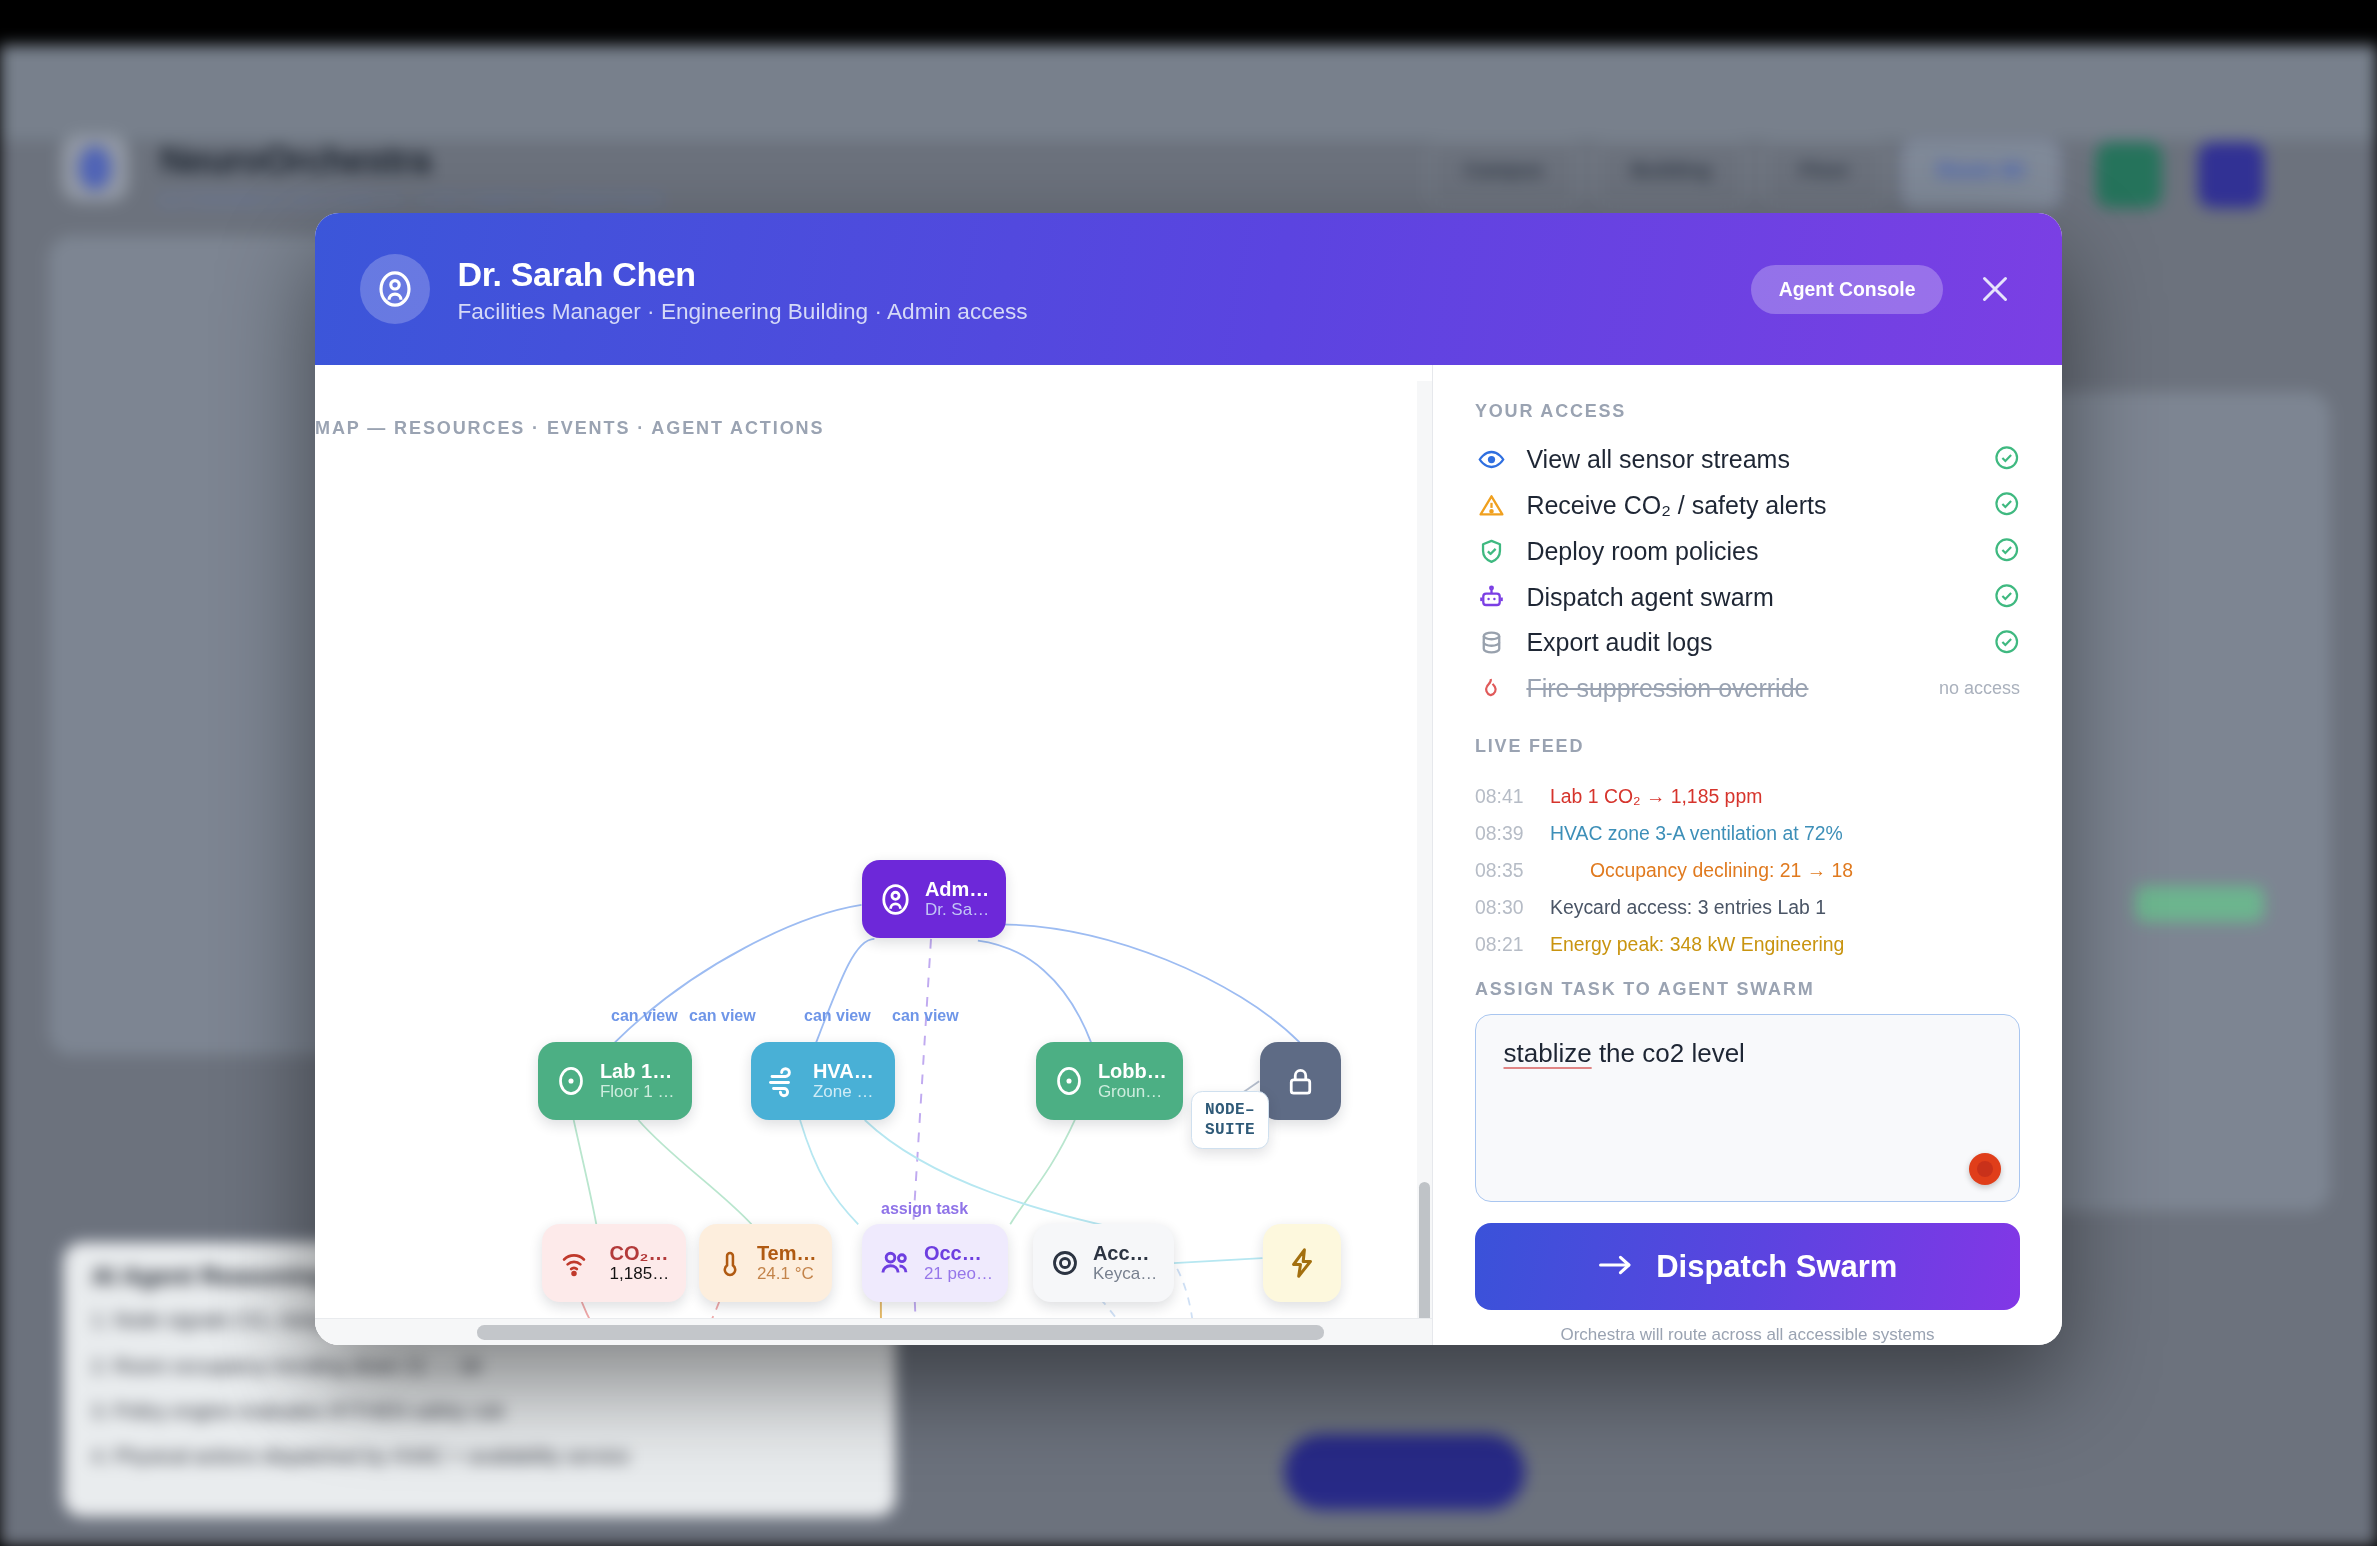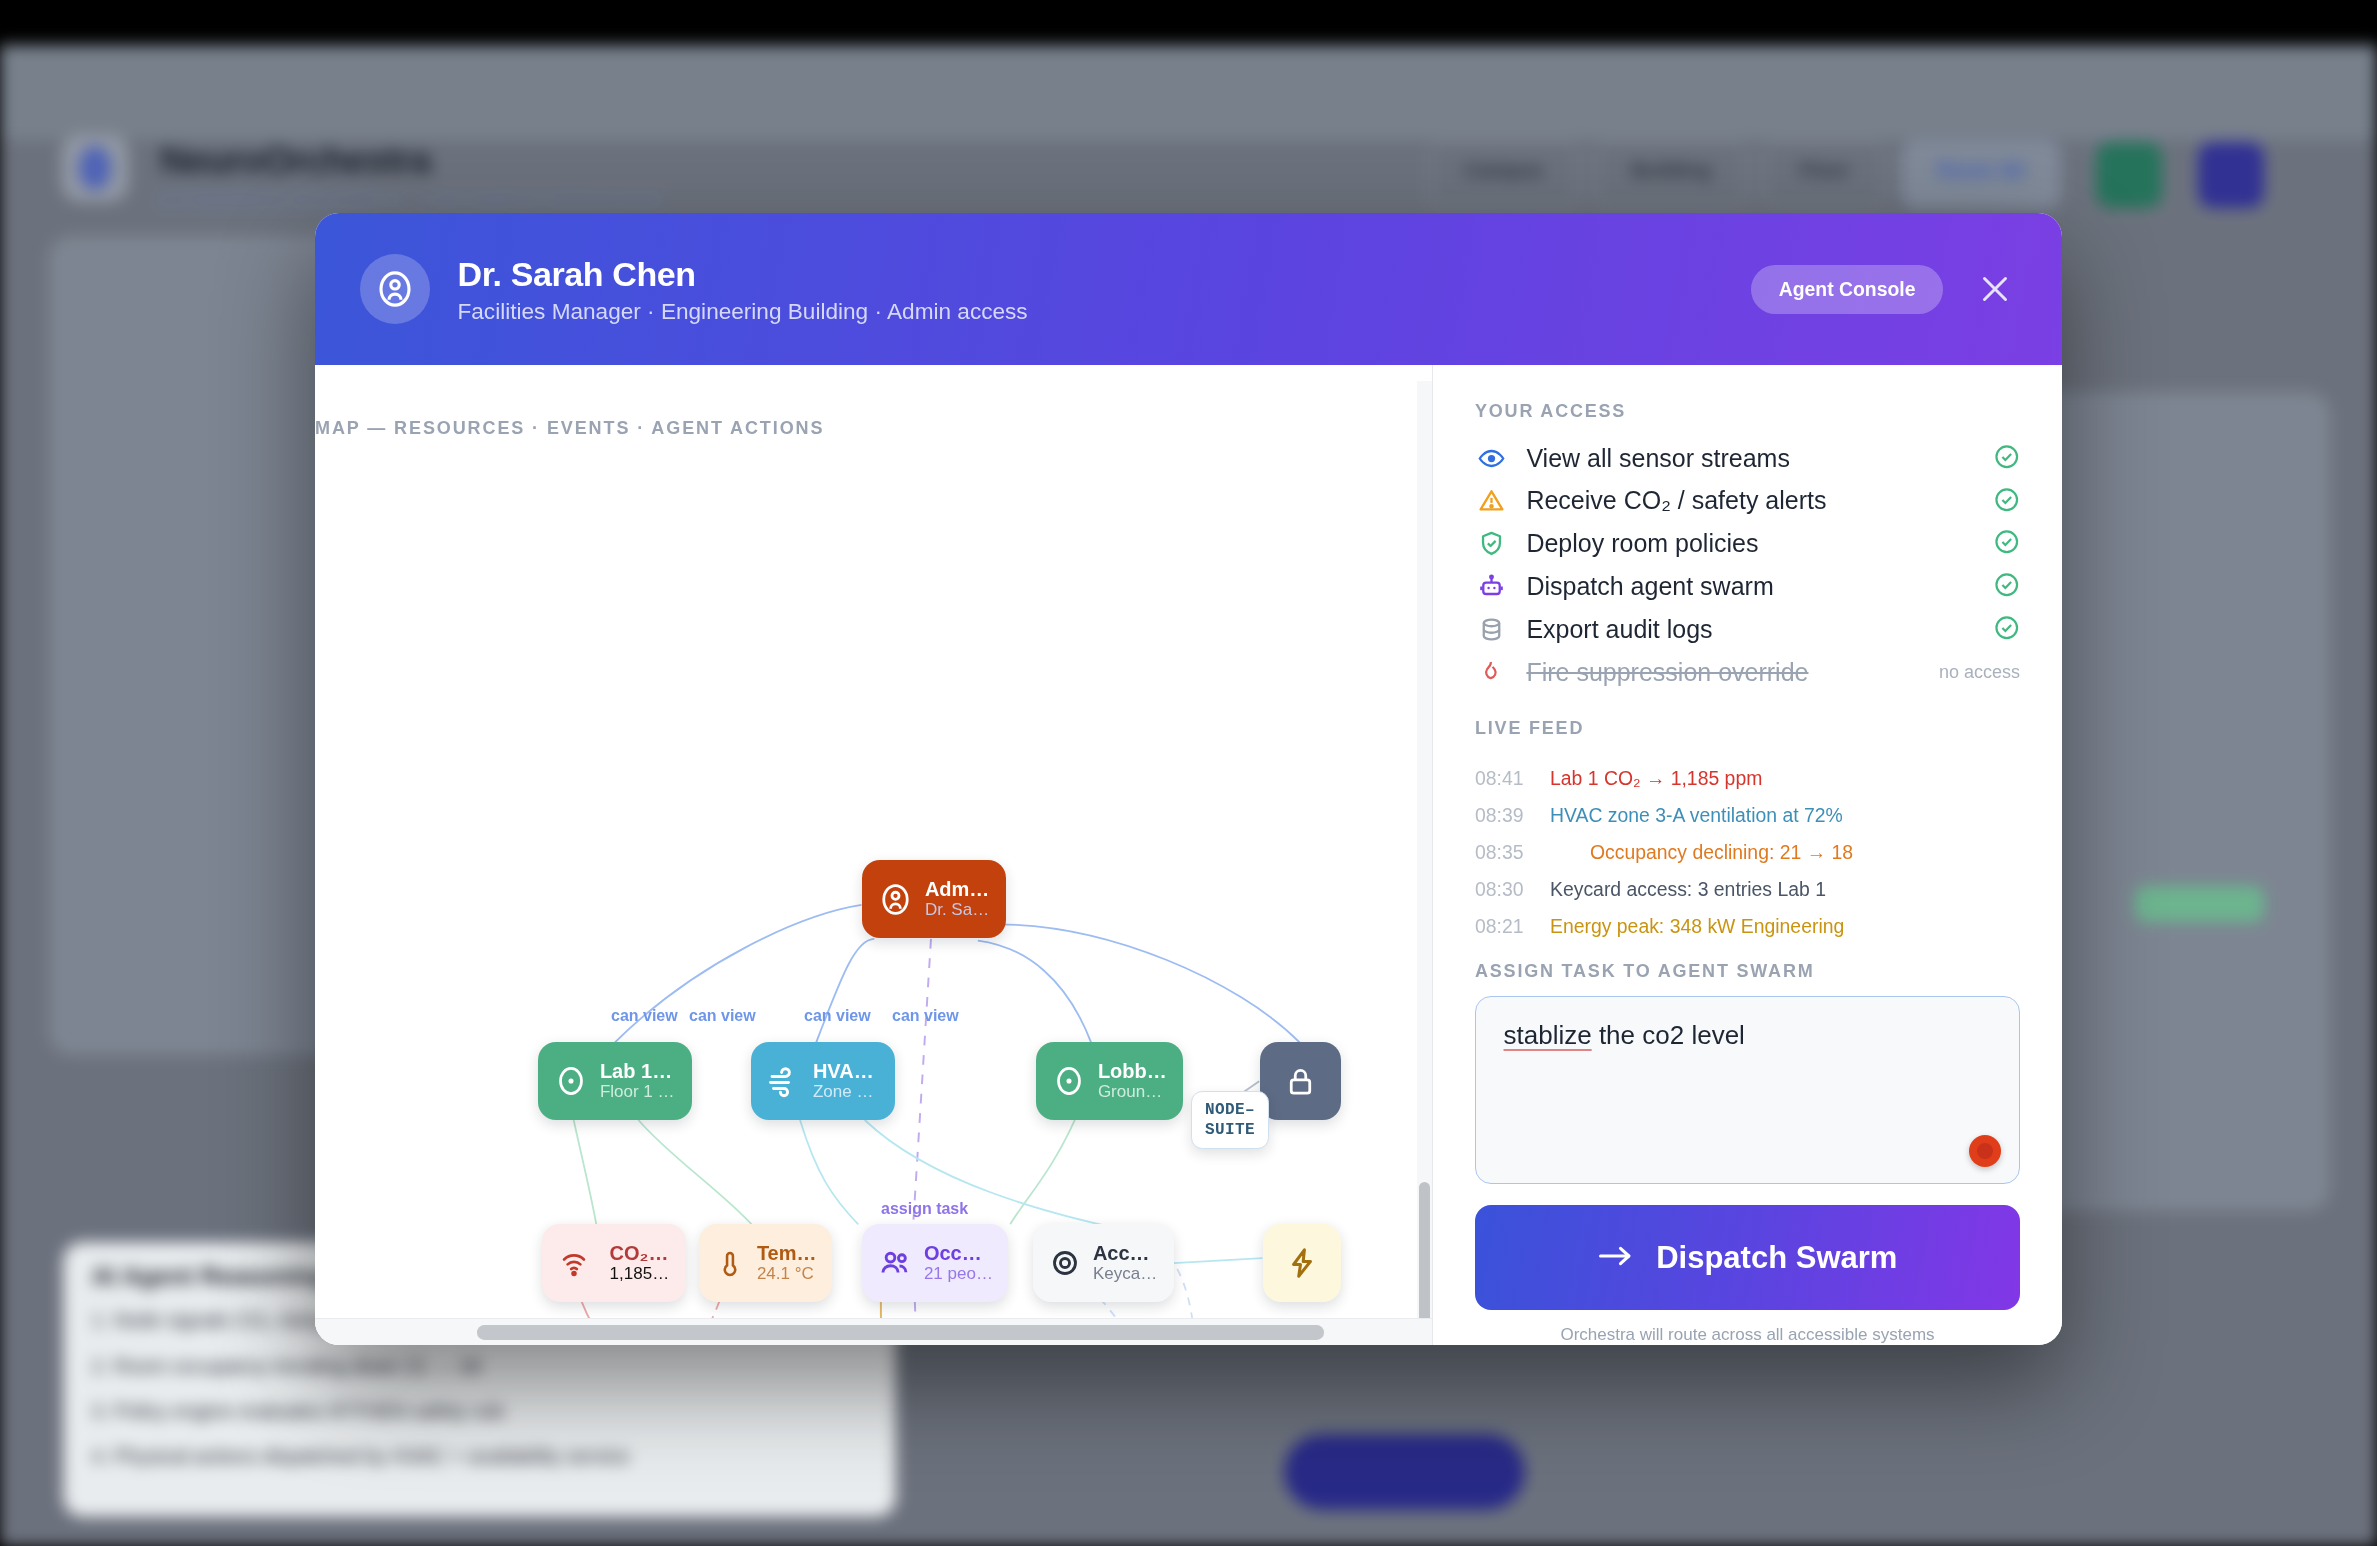--- a/index.html
+++ b/index.html
@@ -108,21 +108,21 @@
     position:absolute; border-radius:18px;
     box-shadow:0 4.9px 13px rgba(20,25,40,.14);
     display:flex; align-items:center; padding:0 14.6px; gap:11.3px;
     overflow:hidden; white-space:nowrap;
   }
   .node .ntext { overflow:hidden; }
   .node .ntitle { font-size:20px; font-weight:bold; line-height:1.12; overflow:hidden; text-overflow:ellipsis;}
   .node .nsub { font-size:17px; line-height:1.2; opacity:.92; overflow:hidden; text-overflow:ellipsis;}
   .node svg { flex:0 0 auto; }
 
-  .n-admin { background:#c2410c; color:#fff; }
+  .n-admin { background:#6d28d9; color:#fff; }
   .n-admin .nsub { color:#c9d3f8; }
   .n-green { background:#4caf84; color:#fff; }
   .n-green .nsub { color:#d9f2e6; }
   .n-cyan  { background:#49b0d6; color:#fff; }
   .n-cyan .nsub { color:#dcf1f9; }
   .n-slate { background:#5e6b85; color:#fff; }
   .n-pinkl { background:#fdeaea; color:#b33a3a;gap:19px; }
   .n-pinkl .nsub{ color:#000000; }
   .n-orangel{ background:#fdeedd; color:#b05a12; }
   .n-orangel .nsub{ color:#bf7b3e; }
@@ -197,21 +197,21 @@
   }
   .rec-dot {
     position:absolute; right:18px; bottom:16px; width:32px;height:32px;
     border-radius:50%; background:#e03e1a;
     box-shadow:0 2.4px 6.5px rgba(0,0,0,.22);
     display:flex;align-items:center;justify-content:center;
   }
   .rec-dot-in{ width:16px;height:16px;border-radius:50%;background:#c9311a;}
 
   .dispatch {
-    margin-top:21px; height:105px; border-radius:16px;
+    margin-top:21px; height:87px; border-radius:16px;
     background:linear-gradient(100deg,#3a52d9 0%,#5b44e0 52%,#8237e6 100%);
     color:#fff; display:flex; align-items:center; justify-content:center; gap:22.6px;
     font-size:31px; font-weight:bold;
   }
   .disp-note {
     text-align:center; font-size:17px; color:#9aa3b2; margin-top:14.6px;
   }
 </style>
 </head>
 <body>

